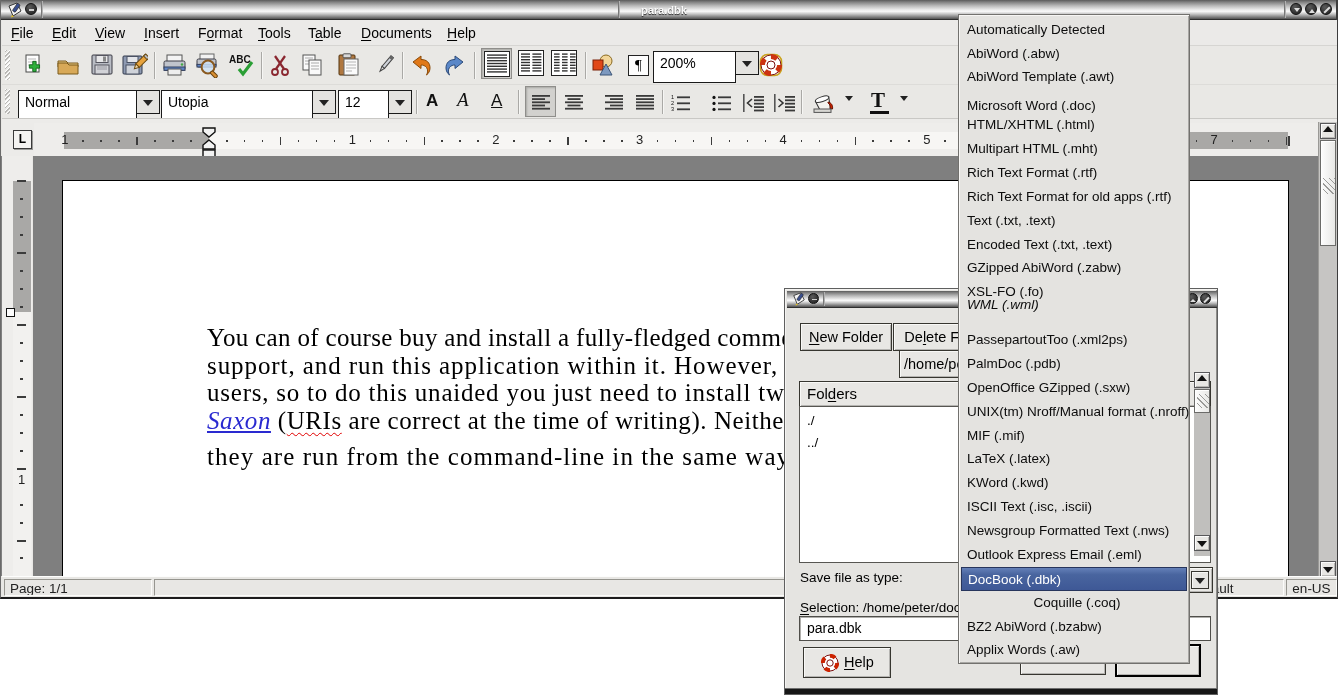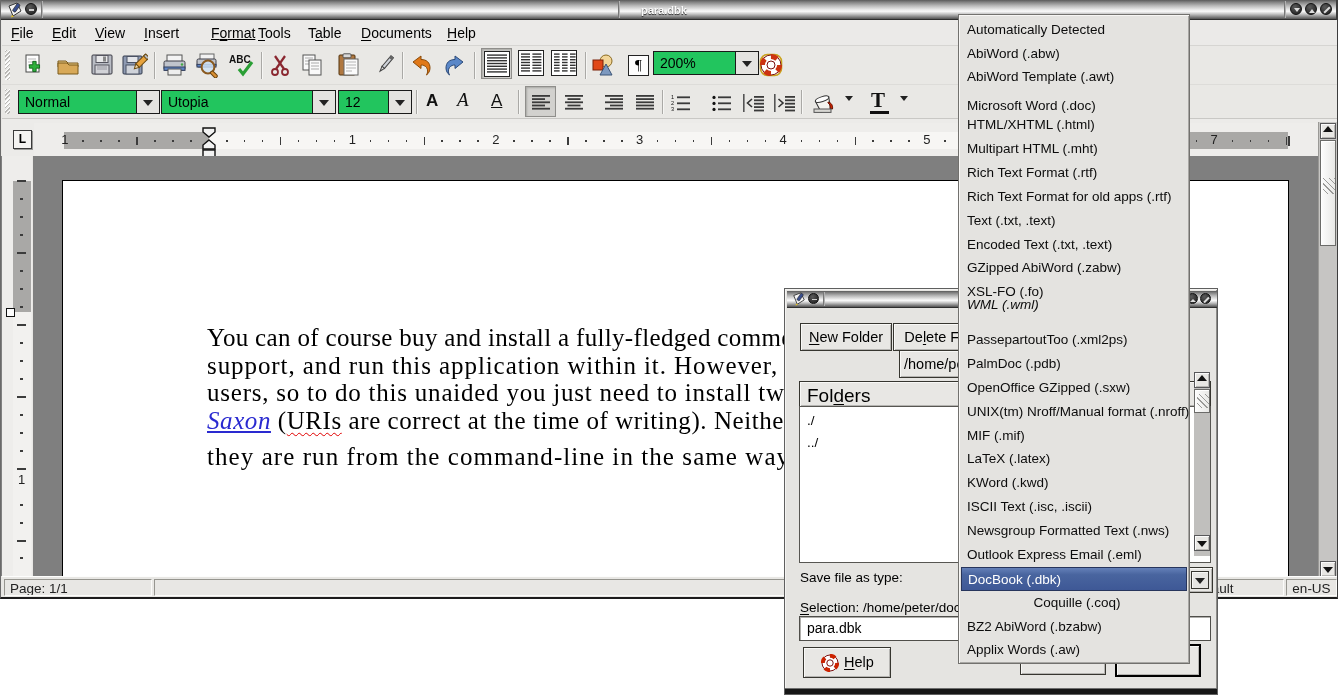--- a/index.html
+++ b/index.html
@@ -22,21 +22,21 @@
 u { text-decoration:underline; text-underline-offset:2px; }
 
 
 #tb1 { left:1px; top:46px; width:1335px; height:39px; background:#e9e8e5; border-bottom:1px solid #dddcd9; }
 #tb2 { left:1px; top:85px; width:1335px; height:33px; background:#e9e8e5; }
 .grip { position:absolute; left:3px; top:4px; bottom:4px; width:5px; background:repeating-linear-gradient(135deg,#fdfdfd 0 1px,#b9b8b5 1px 2px,transparent 2px 3px); }
 .tsep { position:absolute; width:1px; background:#aaa9a6; box-shadow:1px 0 0 #f6f6f4; }
 .ticon { position:absolute; }
 
 
-.combo { position:absolute; height:24px; background:#22c55e; border:1px solid #1a1a1a; }
+.combo { position:absolute; height:32px; background:#ffffff; border:1px solid #1a1a1a; }
 .combo .txt { position:absolute; left:6px; top:3px; font-size:14px; color:#000; }
 .cbtn { position:absolute; height:24px; width:24px; background:#e4e3e0; border:1px solid #1a1a1a; }
 .cbtn:after, .darr:after { content:""; position:absolute; left:50%; top:50%; margin:-2px 0 0 -5px; border:5px solid transparent; border-top:6px solid #222; border-bottom:none; }
 
 
 #rulrow { left:1px; top:118px; width:1335px; height:38px; background:#ecebe9; border-top:1px solid #c9c8c5; }
 #hrul { position:absolute; left:32px; top:4px; width:1285px; height:33px; background:#eeedeb; }
 .rband { position:absolute; top:9px; height:17px; }
 #vrul { position:absolute; left:0; top:156px; width:31px; height:420px; background:#eeedeb; border-left:1px solid #808080; }
 
@@ -59,21 +59,21 @@
 .sseg { position:absolute; top:2px; height:17px; white-space:nowrap; overflow:hidden; border:1px solid #96958f; border-right-color:#fbfbf9; border-bottom-color:#fbfbf9; font-size:13.5px; color:#222; padding:1px 5px 0 5px; }
 
 
 #dialog { left:784px; top:288px; width:434px; height:407px; background:#e5e4e1; border:1px solid #5f5f5f; box-shadow:inset 1px 1px 0 #f4f3f1, inset -1px -1px 0 #8c8b88; }
 #dlgcontent { position:absolute; left:2px; top:2px; right:2px; bottom:6px; }
 #dialog .bottomedge { position:absolute; left:0; right:0; bottom:0; height:6px; background:#161616; box-shadow:inset 0 1px 0 #6e6e6e; }
 .gbtn { position:absolute; background:#e8e7e4; border:1px solid #36352f; box-shadow:inset 1px 1px 0 #f8f8f6, inset -1px -1px 0 #b5b4b1; font-size:14.5px; color:#000; text-align:center; }
 .glabel { position:absolute; font-size:13.5px; color:#000; }
 .gentry { position:absolute; background:#fff; border:1px solid #4f4e4a; box-shadow:inset 1px 1px 0 #b0afac; font-size:14px; color:#000; }
 .glist { position:absolute; background:#fff; border:1px solid #575652; }
-.glisthdr { position:absolute; background:#e8e7e4; border:1px solid #36352f; box-shadow:inset 1px 1px 0 #f8f8f6, inset -1px -1px 0 #b5b4b1; font-size:19px; padding:3px 0 0 7px; }
+.glisthdr { position:absolute; background:#e8e7e4; border:1px solid #36352f; box-shadow:inset 1px 1px 0 #f8f8f6, inset -1px -1px 0 #b5b4b1; font-size:15px; padding:3px 0 0 7px; }
 
 
 #popup { left:958px; top:14px; width:232px; height:650px; background:#e4e3e0; border:1px solid #72716e; box-shadow:inset 1px 1px 0 #f7f6f4, inset -1px -1px 0 #a8a7a4; }
 #popup .it { position:absolute; left:2px; right:2px; height:24px; line-height:24px; padding-left:6px; font-size:13.5px; color:#0c0c0c; white-space:nowrap; }
 #popup .sel { background:linear-gradient(to bottom,#6480b8 0%,#49659f 30%,#3e5896 100%); border:1px solid #27355c; color:#fff; }
 </style>
 </head>
 <body>
 <div id="stage">
 
@@ -102,21 +102,21 @@
     <div class="wbtn" style="left:1319px;top:3px;width:12px;height:12px;">
           <div style="position:absolute;left:2px;top:5px;width:8px;height:2px;background:#ddd;transform:rotate(-45deg);"></div>
         </div>
   </div>
 
   <div id="menubar" class="abs">
     <span class="mi" style="left:9px;"><u>F</u>ile</span>
     <span class="mi" style="left:50px;"><u>E</u>dit</span>
     <span class="mi" style="left:93px;"><u>V</u>iew</span>
     <span class="mi" style="left:142px;"><u>I</u>nsert</span>
-    <span class="mi" style="left:209px;text-decoration:underline;">F<u>o</u>rmat</span>
+    <span class="mi" style="left:196px;">F<u>o</u>rmat</span>
     <span class="mi" style="left:256px;"><u>T</u>ools</span>
     <span class="mi" style="left:306px;">T<u>a</u>ble</span>
     <span class="mi" style="left:359px;"><u>D</u>ocuments</span>
     <span class="mi" style="left:445px;"><u>H</u>elp</span>
   </div>
 
   <div id="tb1" class="abs">
     <div class="grip"></div>
     <div id="tb1icons">
           <svg class="ticon" style="left:20px;top:7px;" width="24" height="24" viewBox="0 0 24 24">

